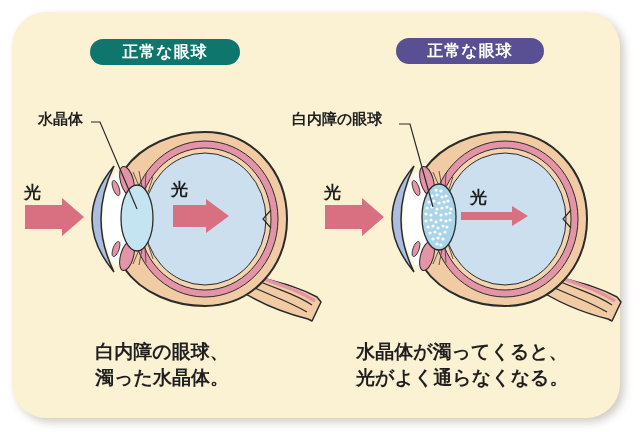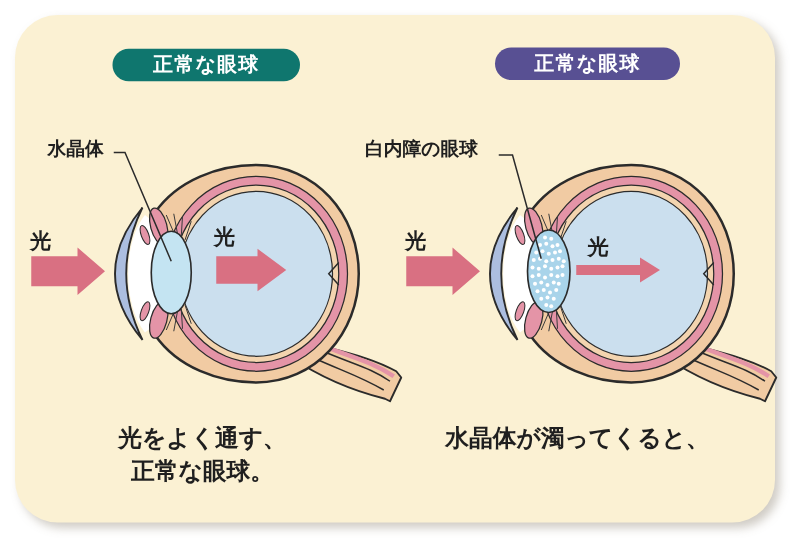--- a/index.html
+++ b/index.html
@@ -157,19 +157,20 @@
     <polygon points="3,9 36,9 36,3 59,20 36,37 36,31 3,31" style="fill: rgb(217, 112, 130);"></polygon>
   </svg>
   <svg style="left:322px;top:196px;" width="66" height="42" viewBox="0 0 66 42">
     <polygon points="3,9 40,9 40,2 62,21 40,40 40,33 3,33" style="fill: rgb(217, 112, 130);"></polygon>
   </svg>
   <svg style="left:458px;top:203px;" width="72" height="26" viewBox="0 0 72 26">
     <polygon points="3,9 54,9 54,3 70,13 54,23 54,17 3,17" style="fill: rgb(217, 112, 130);"></polygon>
   </svg>
 
   <div class="caption caption-normal">
-    <div>光をよく通す、</div>
-    <div>正常な眼球。</div>
+    <div>白内障の眼球、</div>
+    <div>濁った水晶体。</div>
   </div>
   <div class="caption caption-cataract">
     <div>水晶体が濁ってくると、</div>
+    <div>光がよく通らなくなる。</div>
   </div>
 </div>
 
 </body></html>

